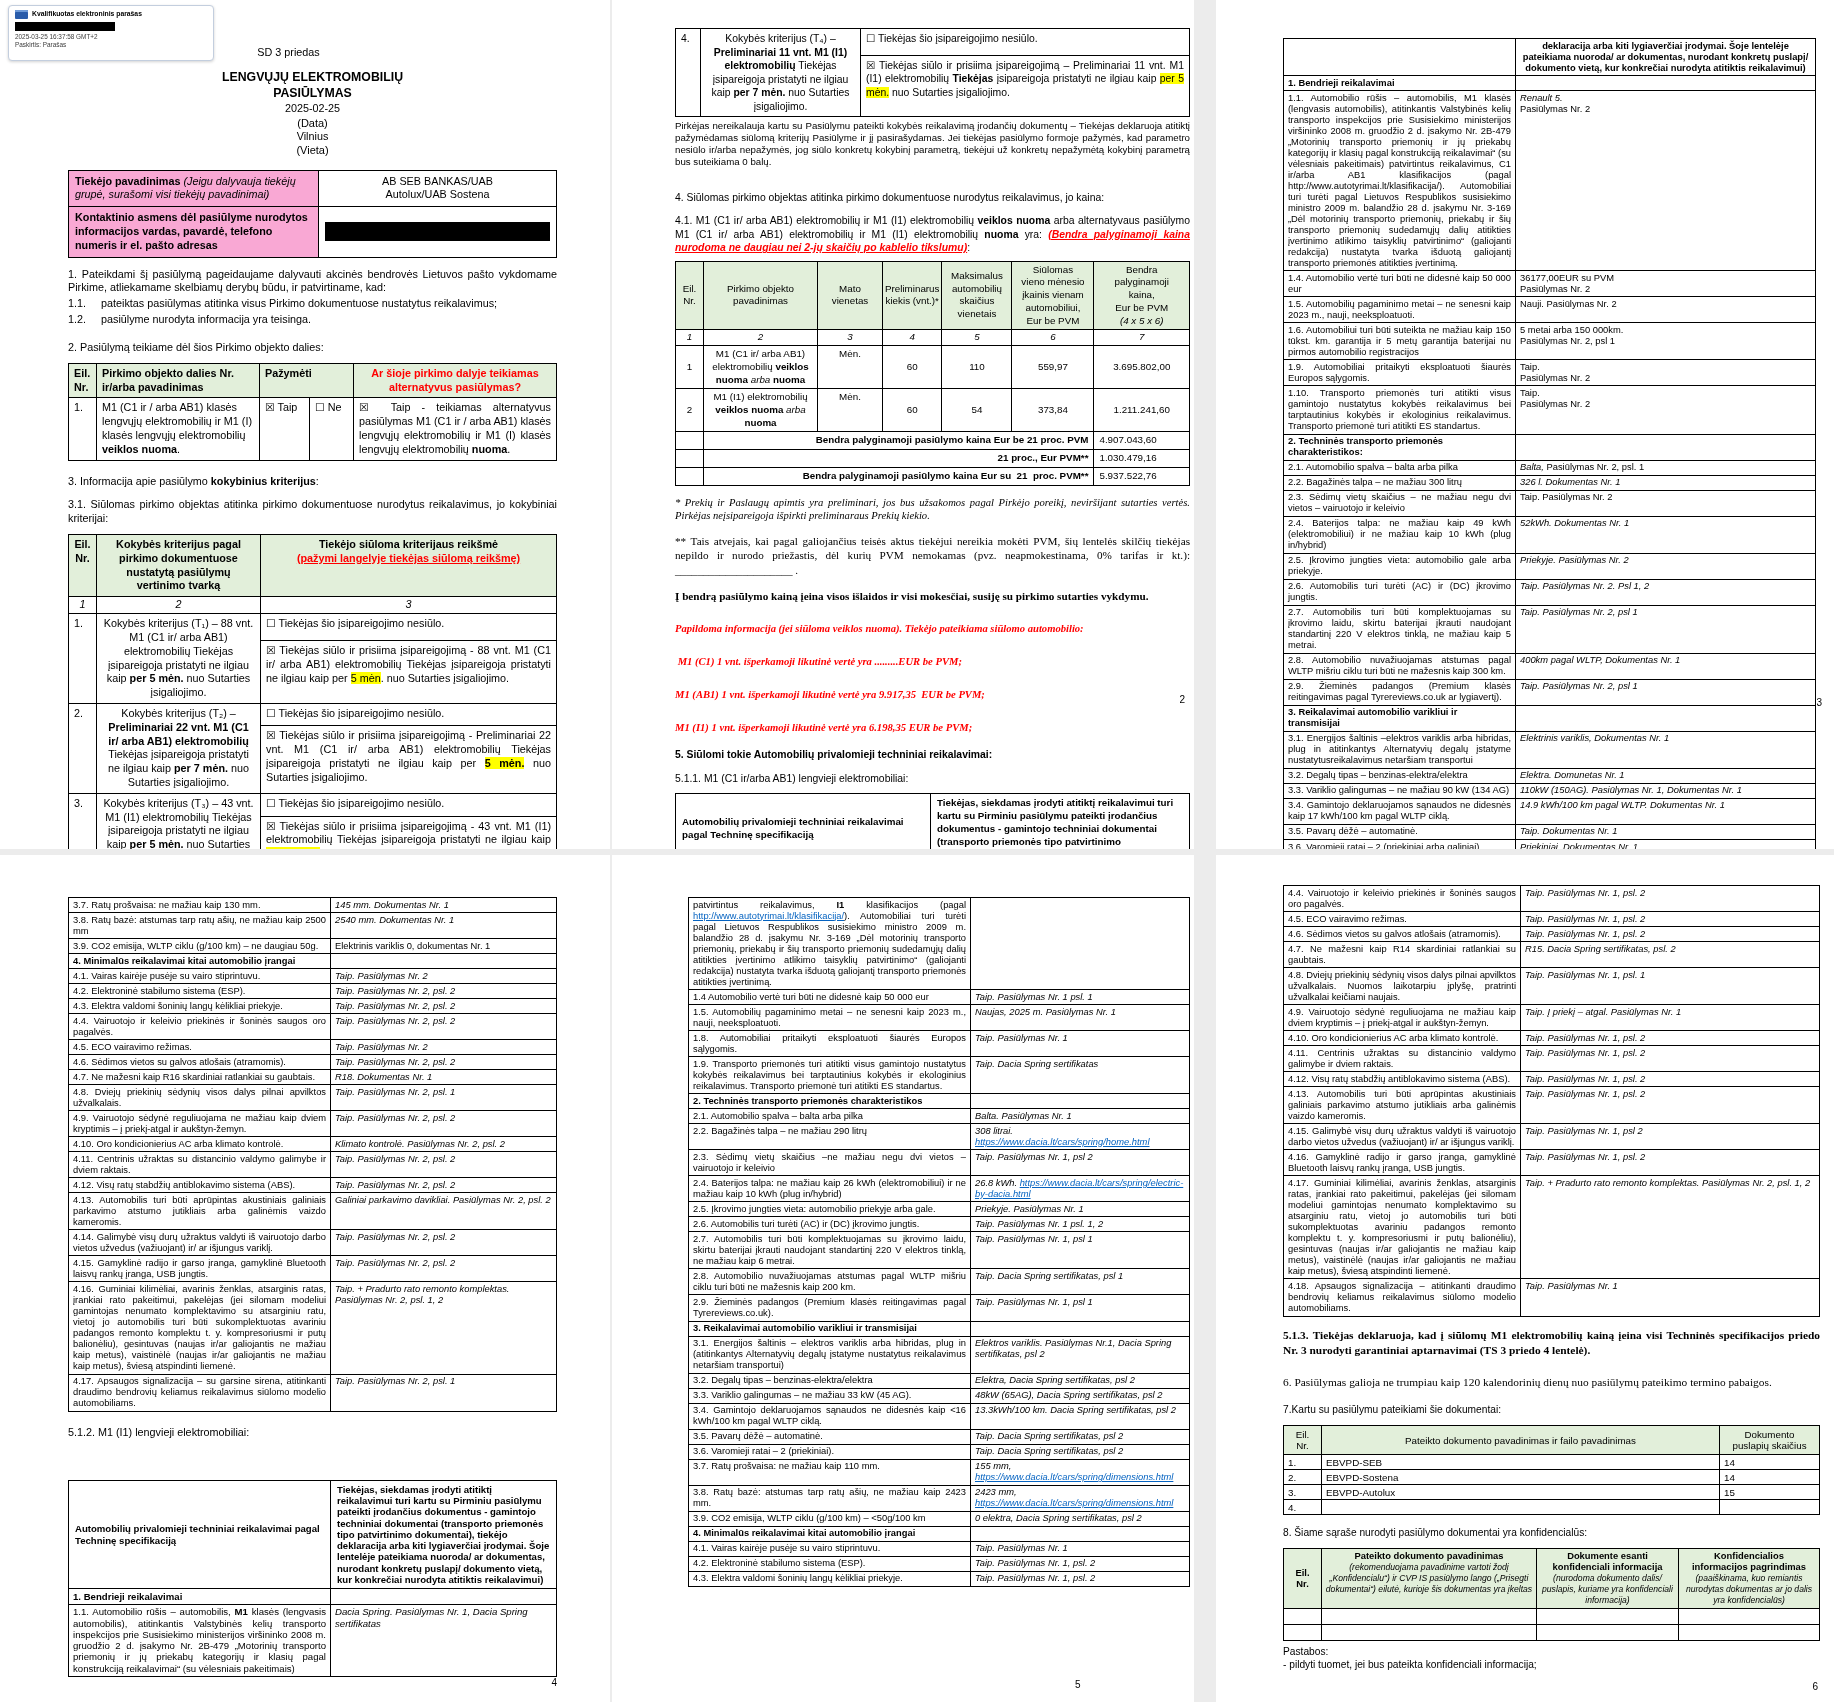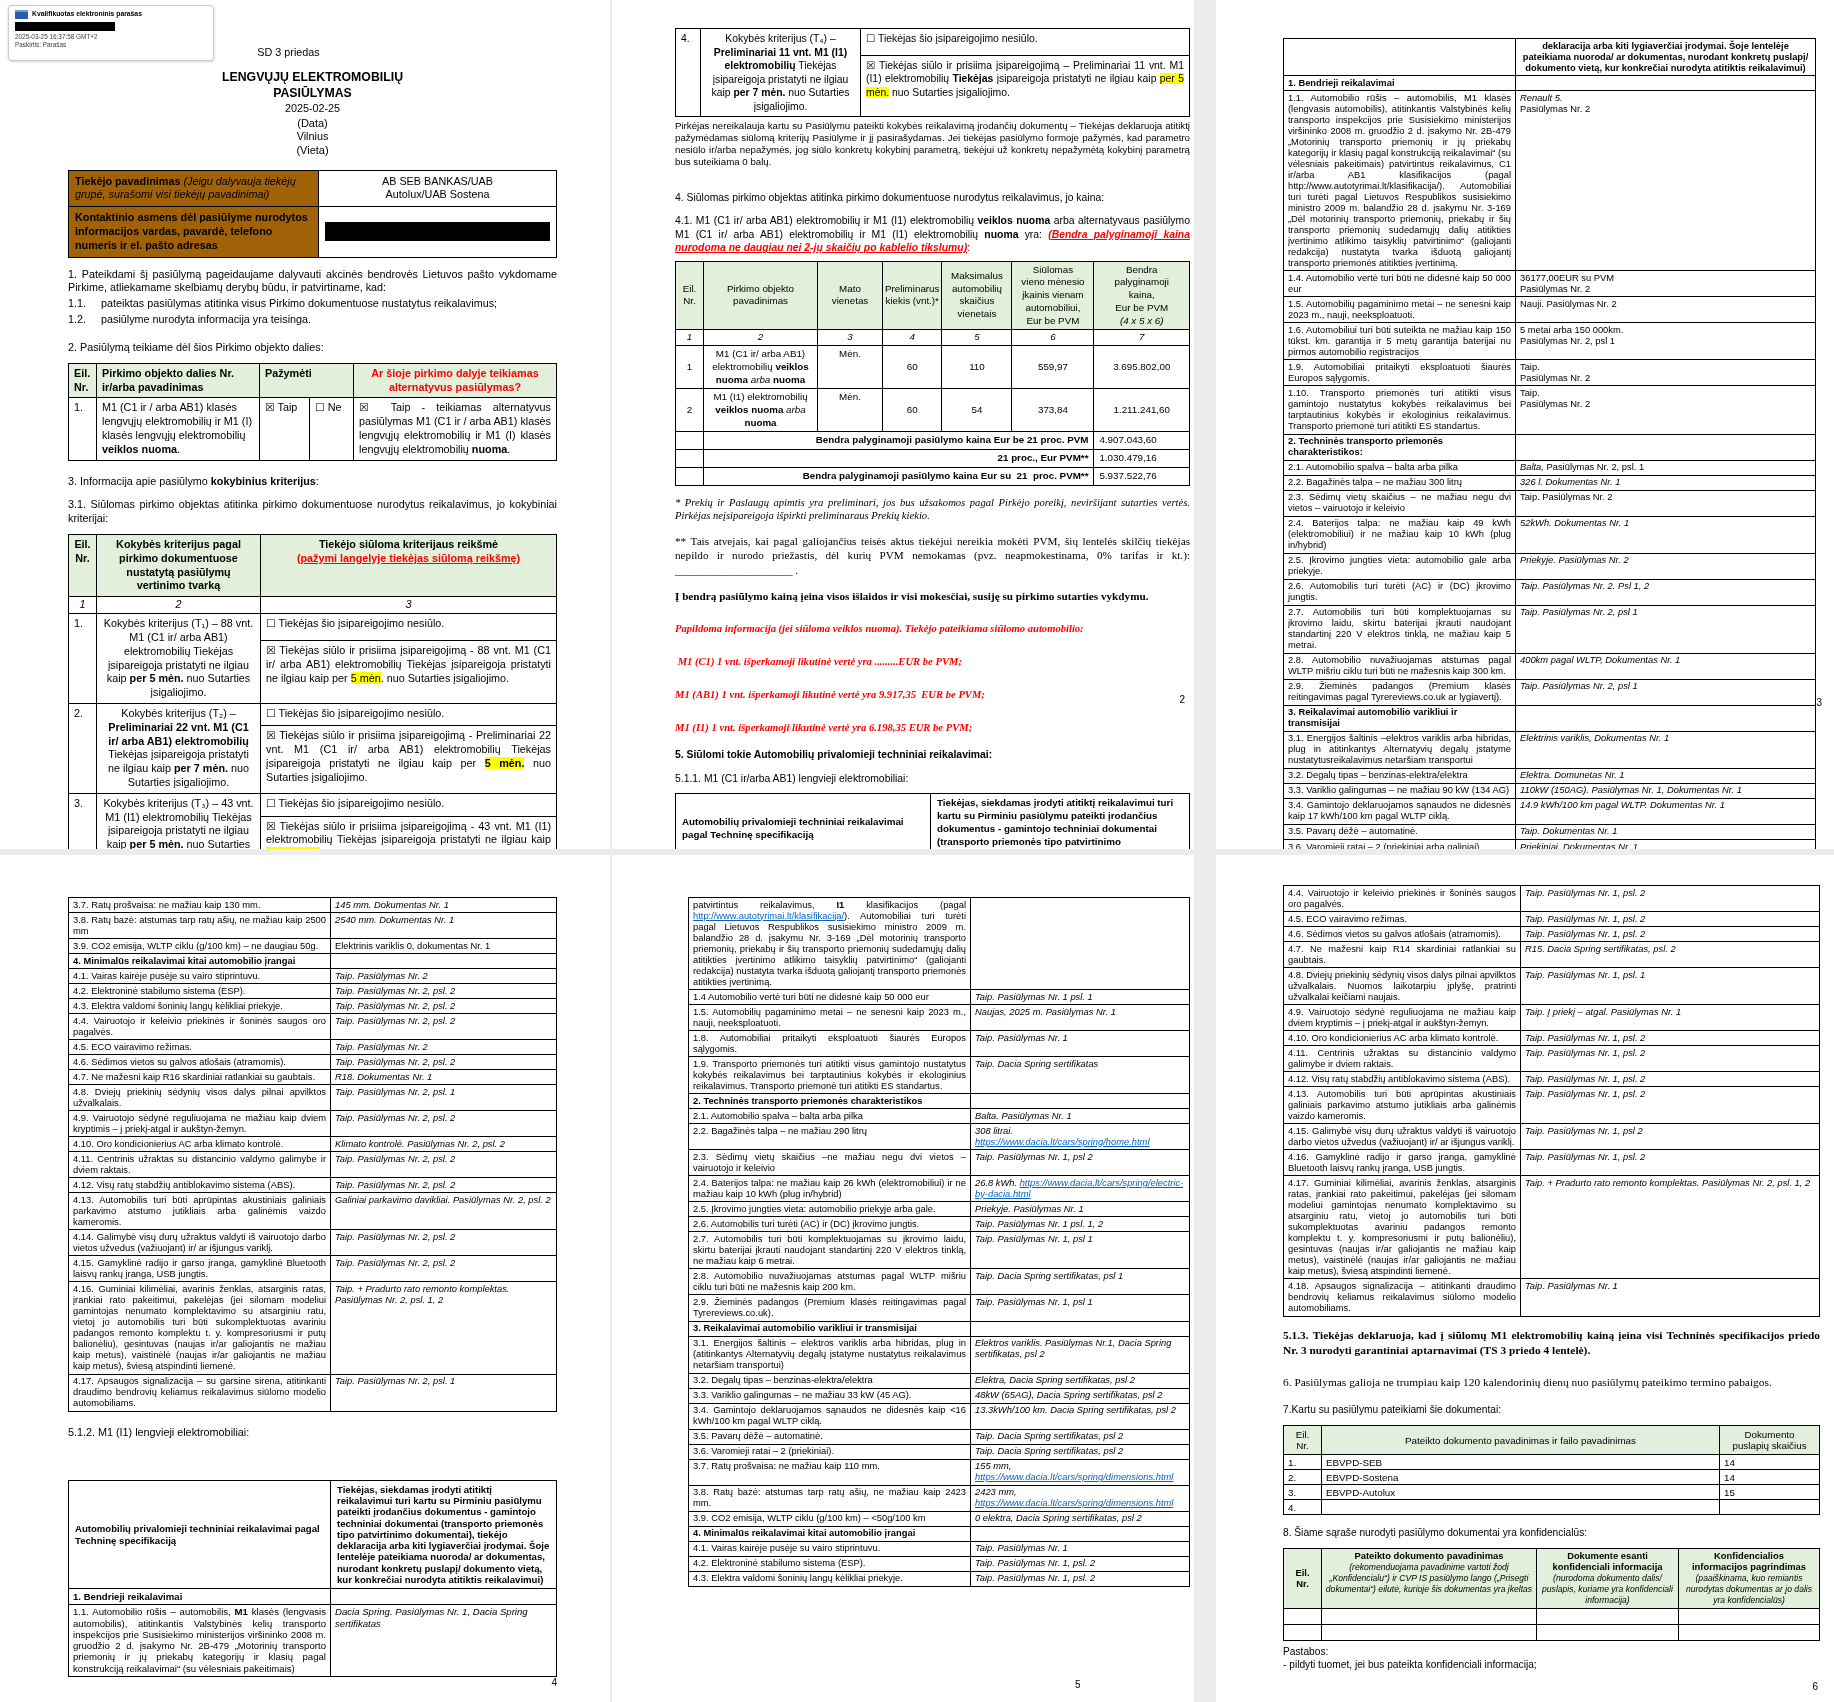--- a/index.html
+++ b/index.html
@@ -29,21 +29,21 @@
   .st-icon{width:13px;height:9px;background:#2a5caa;border-radius:1px;display:inline-block;
            box-shadow:inset 0 2px 0 #6f9bd8}
   .st-title{font-weight:700;font-size:6.8px}
   .st-redact{width:100px;height:9px;background:#000;margin:3px 0 2px}
   .st-line{color:#3c3c3c;font-size:6.4px}
   .annex{text-align:center;padding-right:48px;margin-top:46px;font-size:10.8px}
   .title{font-weight:700;font-size:12.3px;text-align:center;margin-top:10px;line-height:1.3}
   .sm{font-size:11px}
   .sup{margin-top:12px}
   .sup td{padding:4px 6px}
-  .sup td.g{background:#a16207;width:294px}
+  .sup td.g{background:#f9a8d4;width:294px}
   .sup td.v{text-align:center;vertical-align:middle}
   .redact2{display:inline-block;width:225px;height:19px;background:#000;vertical-align:middle}
   .para{text-align:justify;margin:10px 0 0}
   .part th{background:#e2efda;padding:3px 5px;font-weight:700;text-align:left}
   .part th.c{text-align:center}
   .part td{padding:3px 5px}
   .crit{margin-top:8px}
   .crit th{background:#e2efda;padding:3px 5px;font-weight:700;text-align:center}
   .crit .nums td{text-align:center;font-style:italic;padding:1px}
   .crit td{padding:3px 5px}

